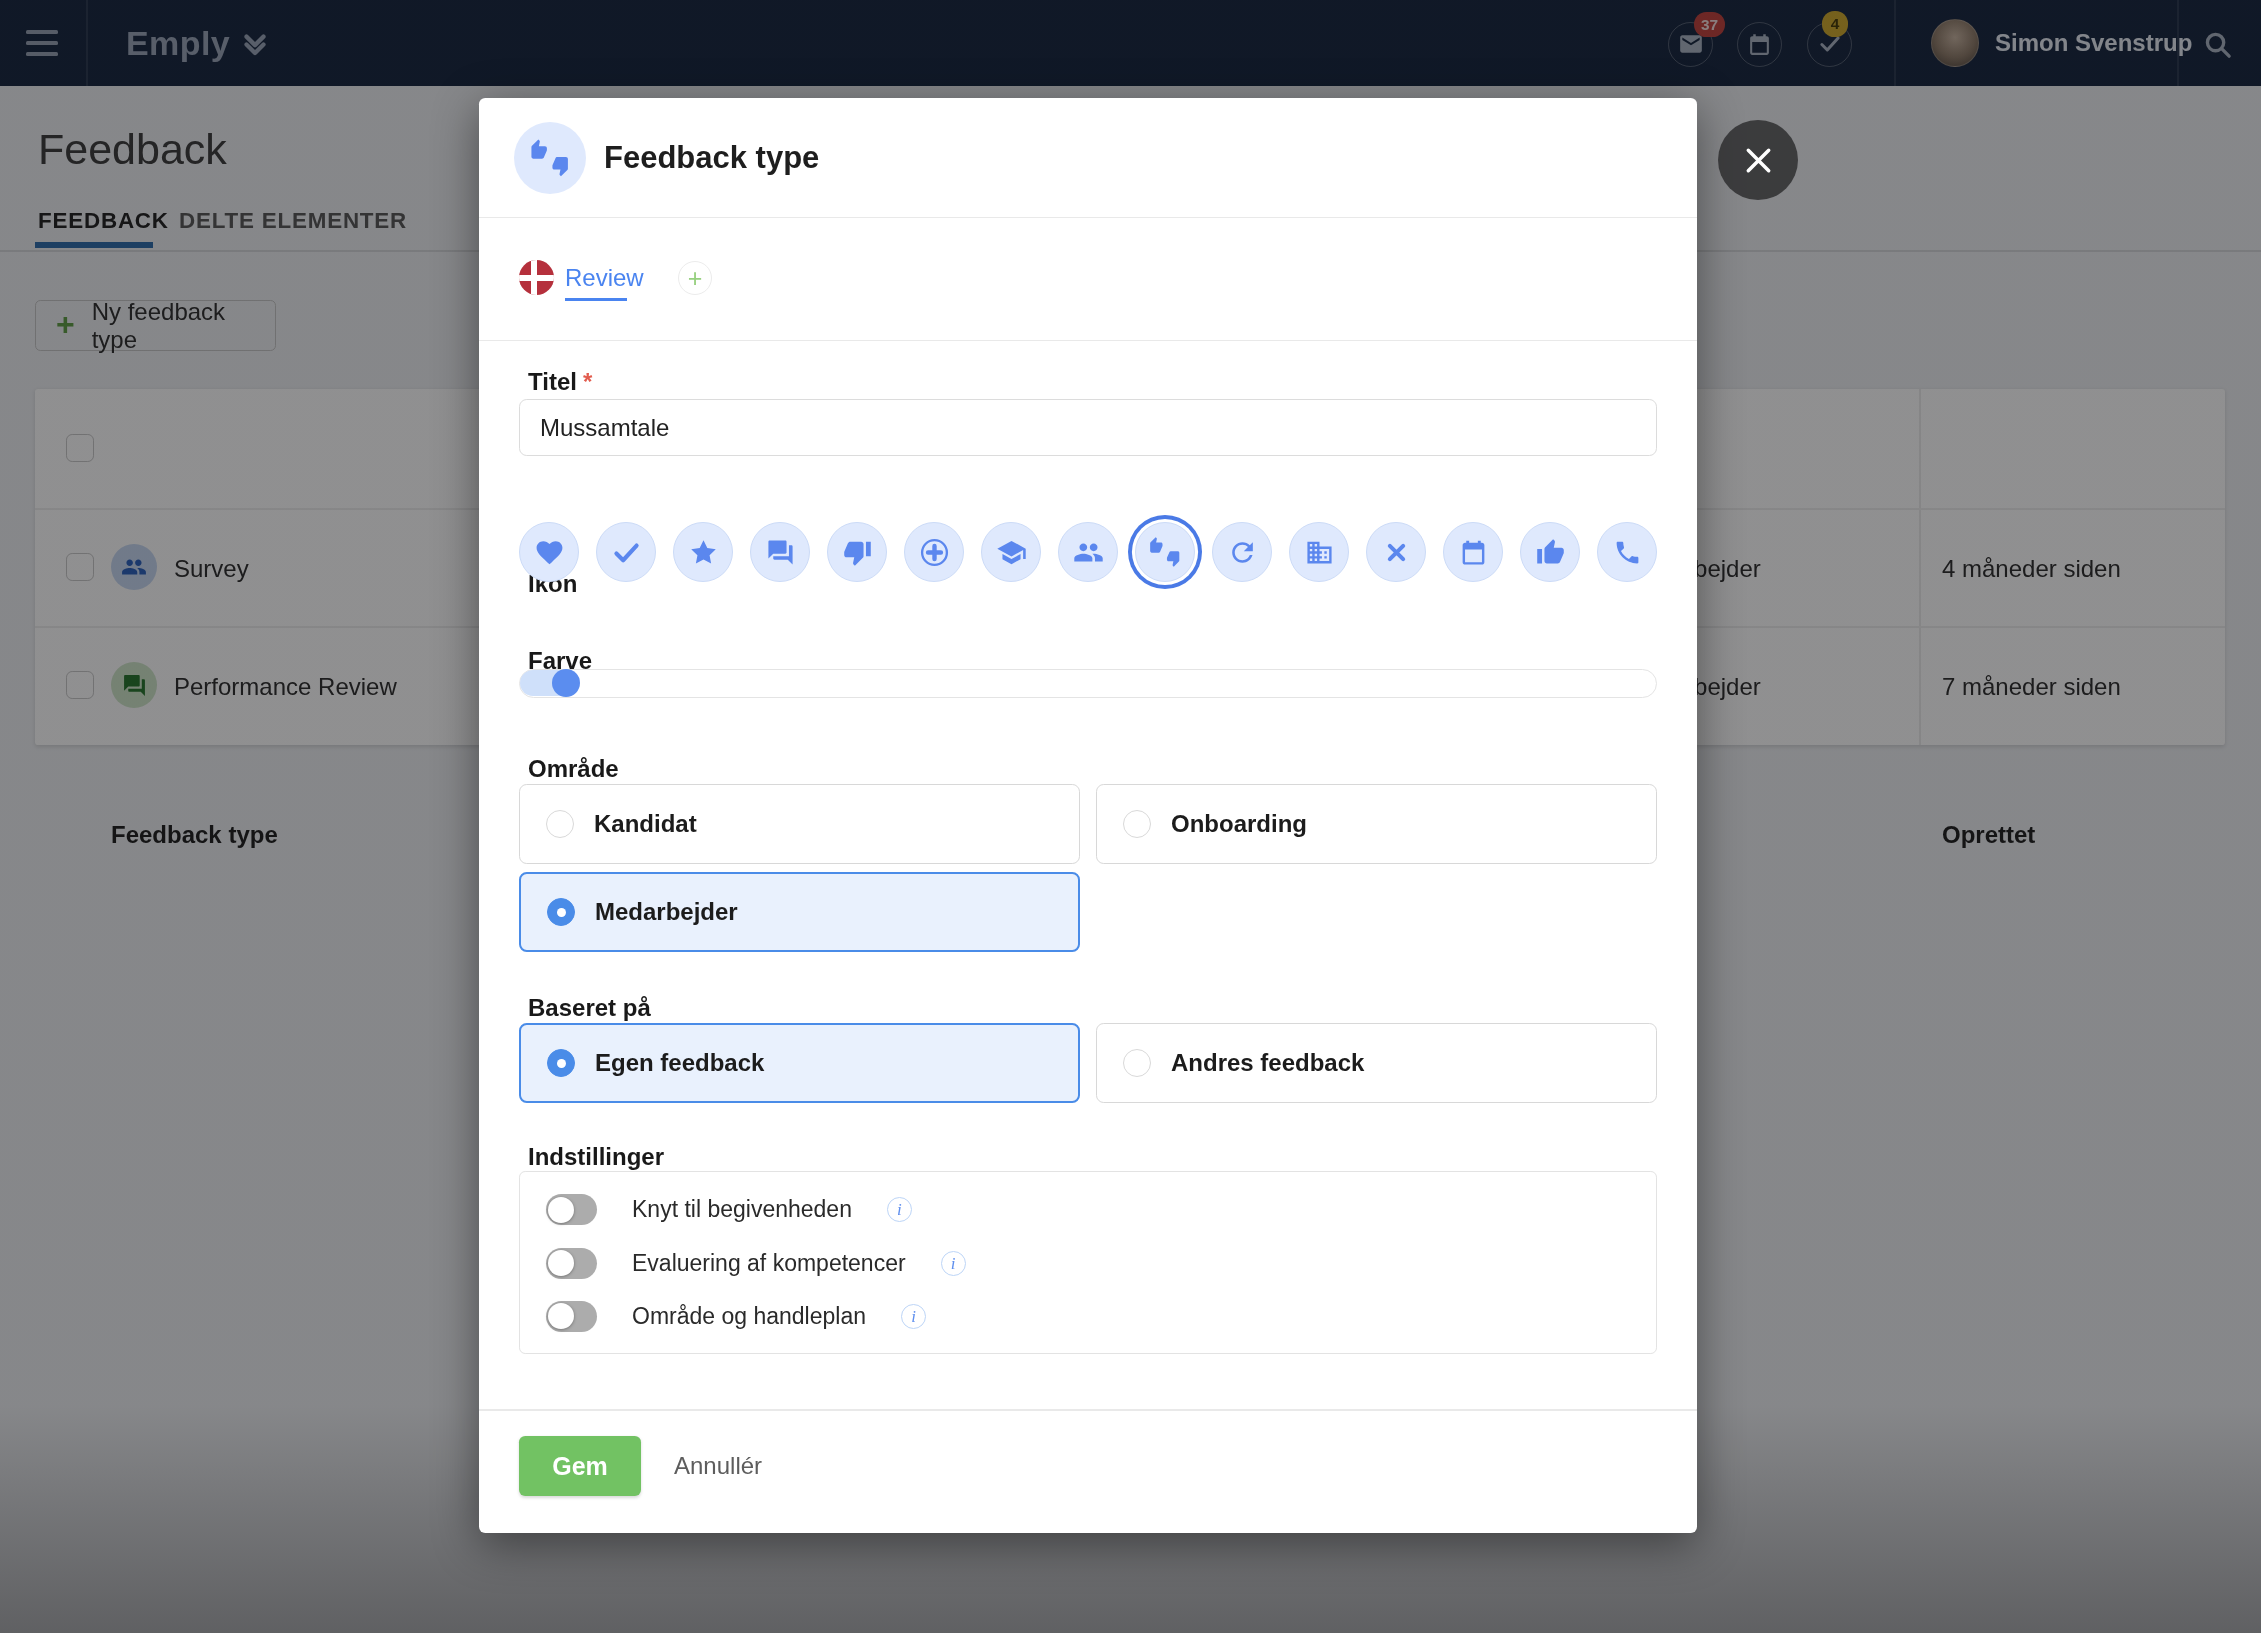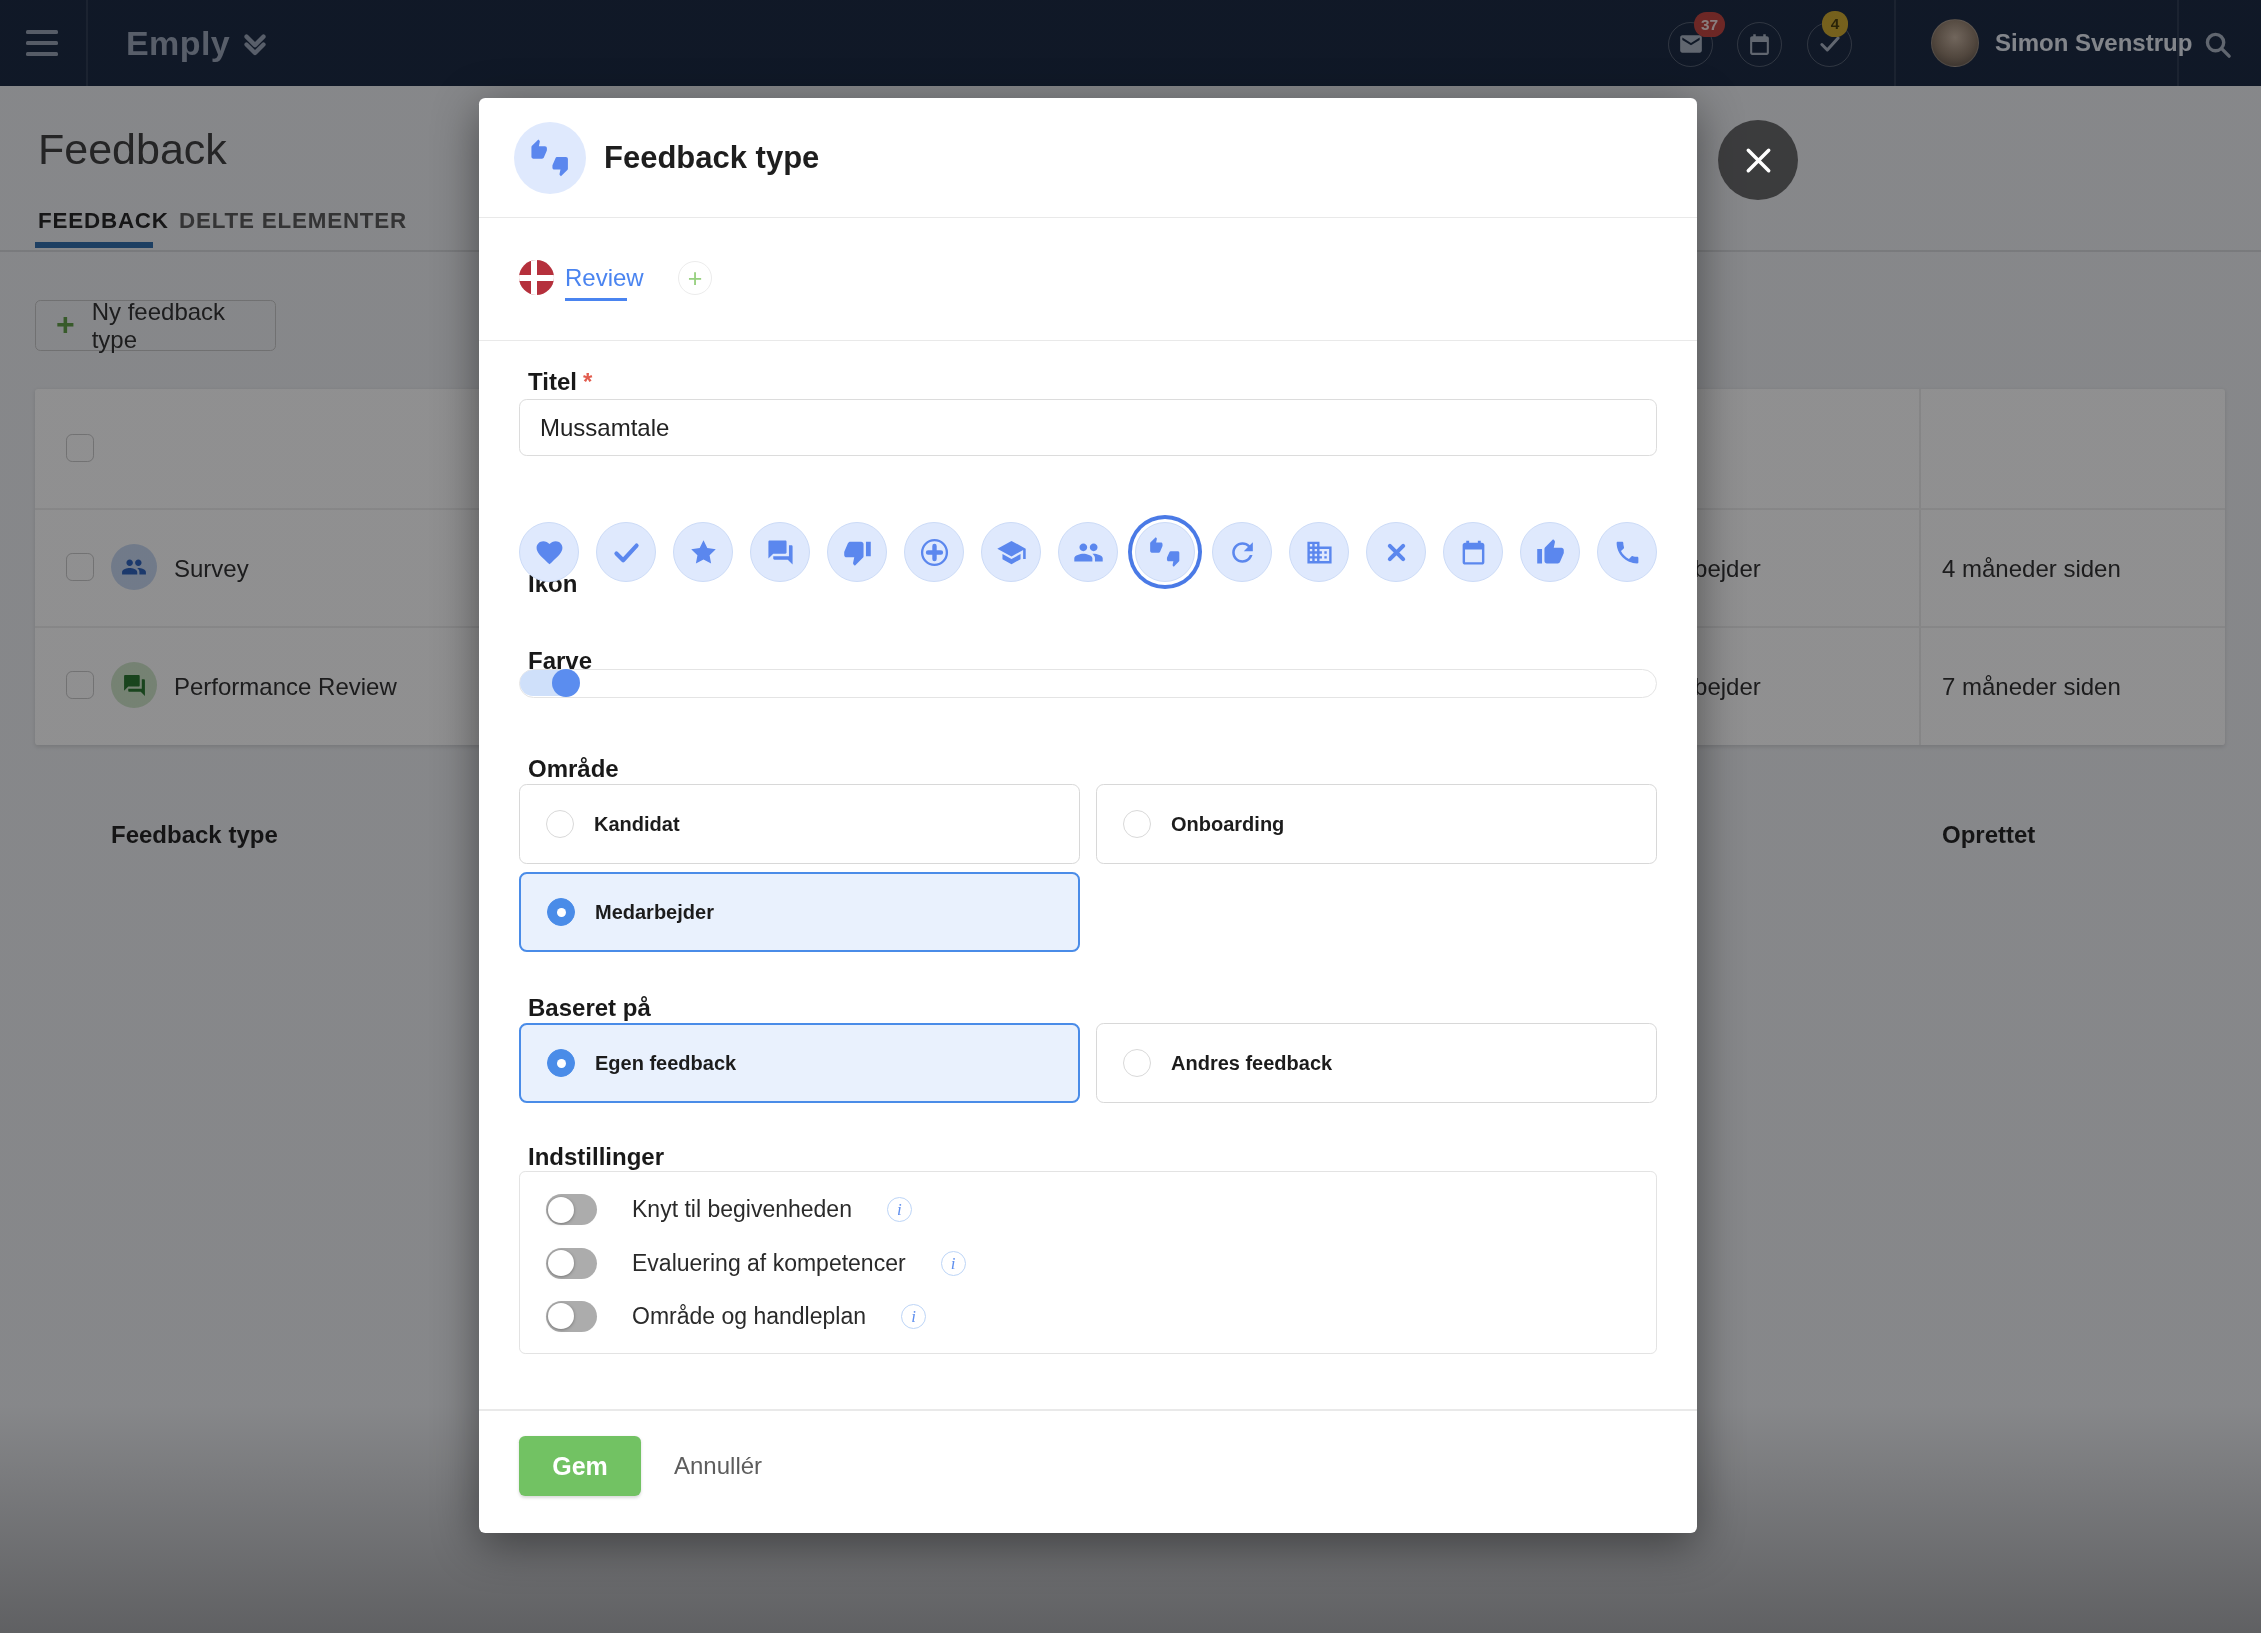--- a/index.html
+++ b/index.html
@@ -69,21 +69,21 @@
 
   .slider { position:absolute; left:40px; top:571px; width:1138px; height:29px; border:1.5px solid #e4e4e4; border-radius:14.6px; background:#fff; cursor:pointer; }
   .slider .fill { position:absolute; left:0; top:0; width:49px; height:26px; background:#cfe0fa; border-radius:13px 0 0 13px; }
   .slider .thumb { position:absolute; left:32px; top:-0.8px; width:28px; height:28px; border-radius:50%; background:#5b8def; cursor:grab; }
 
   .opt-card { position:absolute; width:561px; height:80px; border:1.5px solid #d8d8d8; border-radius:7.7px; background:#fff; display:flex; align-items:center; padding-left:26px; gap:20px; cursor:pointer; }
   .opt-card.selected { border:2.3px solid #4a8ce8; background:#e9f1fd; }
   .rdo { width:28px; height:28px; border-radius:50%; background:#fff; border:1.5px solid #d9d9d9; flex:none; position:relative; }
   .rdo.on { background:#4a8ce8; border-color:#4a8ce8; }
   .rdo.on::after { content:""; position:absolute; inset:8.5px; background:#fff; border-radius:50%; }
-  .opt-lbl { font-size:20px; font-weight:700; color:#1c1c1c; }
+  .opt-lbl { font-size:24px; font-weight:700; color:#1c1c1c; }
 
   .settings-box { position:absolute; left:40px; top:1073px; width:1138px; height:183px; border:1.5px solid #e3e3e3; border-radius:6.2px; }
   .sw-row { position:absolute; left:26px; display:flex; align-items:center; gap:35px; height:31px; }
   .switch { width:51px; height:31px; border-radius:15.4px; background:#acacac; position:relative; cursor:pointer; flex:none; }
   .switch::after { content:""; position:absolute; left:2.3px; top:2.3px; width:26px; height:26px; background:#fff; border-radius:50%; box-shadow:0 0.8px 3.1px rgba(0,0,0,.35); }
   .sw-lbl { font-size:23px; color:#2a2a2a; }
   .info { width:25px; height:25px; border-radius:50%; border:1.5px solid #bdd5f7; color:#5f8fee; font-family:"Liberation Serif",serif; font-style:italic; font-size:17px; display:flex; align-items:center; justify-content:center; cursor:pointer; flex:none; }
 
   .m-footer-border { position:absolute; left:0; top:1311px; width:100%; height:1.5px; background:#e9e9e9; }
   .save-btn { position:absolute; left:40px; top:1338px; width:122px; height:60px; background:#72c263; border:none; border-radius:6.2px; color:#fff; font-family:"Liberation Sans",sans-serif; font-size:25px; font-weight:700; cursor:pointer; box-shadow:0 1.5px 3.1px rgba(0,0,0,.15); }

